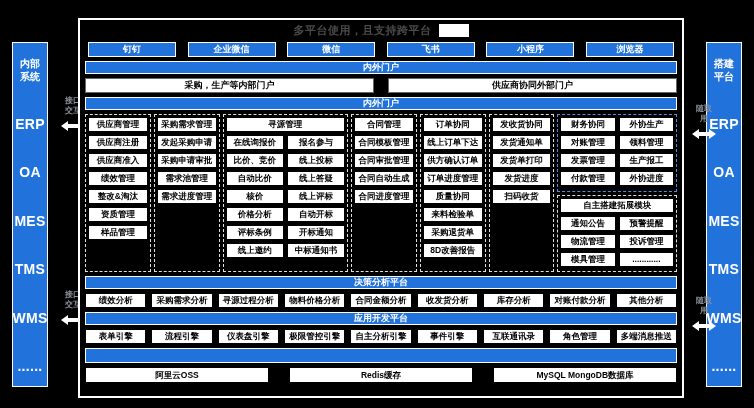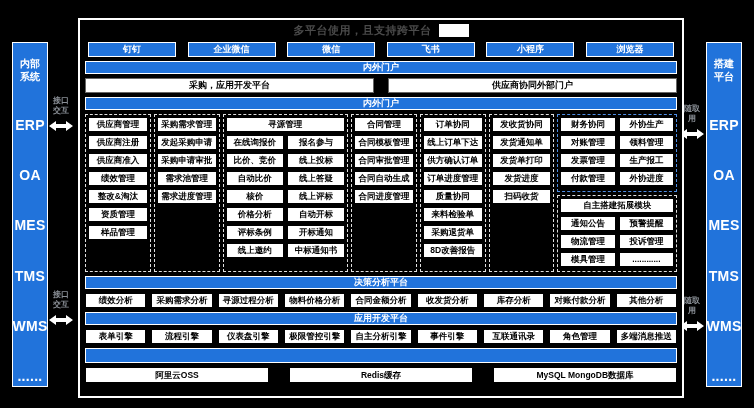--- a/index.html
+++ b/index.html
@@ -69,28 +69,28 @@
   .hrow{display:flex; gap:5px;}
   .hrow .mbox{flex:1; height:15px;}
   .srow{display:flex; gap:20px;}
   .srow .mbox{flex:1; height:16px; line-height:14px;}
 
   
   .side{
     position:absolute; top:42px; width:36px; height:345px;
     background:var(--accent); border:1px solid #fff;
     display:flex; flex-direction:column; align-items:center; justify-content:space-between;
-    padding:14px 0 2px; color:#fff; font-weight:bold;
+    padding:14px 0 12px; color:#fff; font-weight:bold;
   }
   .side.left{left:12px;} .side.right{left:706px;}
   .side .stitle{font-size:10px; width:22px; text-align:center; line-height:1.3; word-break:break-all;}
   .side .sitem{font-size:14px; letter-spacing:.3px;}
 
   
-  .conn{position:absolute; width:24px; display:flex; flex-direction:column; align-items:center; gap:4px;}
+  .conn{position:absolute; width:24px; display:flex; flex-direction:column; align-items:center; gap:4px;margin-left:12px;}
   .conn .clabel{
     color:var(--connector-text); font-size:8px; font-weight:bold;
     width:18px; text-align:center; line-height:1.25; word-break:break-all;
   }
   .conn svg{width:26px; height:12px; display:block;}
   .conn.l1{left:49px; top:96px;} .conn.l2{left:49px; top:290px;}
   .conn.r1{left:680px; top:104px;} .conn.r2{left:680px; top:296px;}
 </style>
 </head>
 <body>
@@ -150,21 +150,21 @@
         <div class="client-btn">微信</div>
         <div class="client-btn">飞书</div>
         <div class="client-btn">小程序</div>
         <div class="client-btn">浏览器</div>
       </div>
 
     <div class="bar">内外门户</div>
 
     <div class="portals">
 
-    <div class="portal-box">采购，应用开发平台</div>
+    <div class="portal-box">采购，生产等内部门户</div>
         <div class="portal-box">供应商协同外部门户</div>
       </div>
 
     <div class="bar">内外门户</div>
 
     <div class="grid">
         <div class="group" style="flex: 1 1 0%;">
           <div class="mbox header">供应商管理</div>
           <div class="stack">
             <div class="mbox">供应商注册</div>

